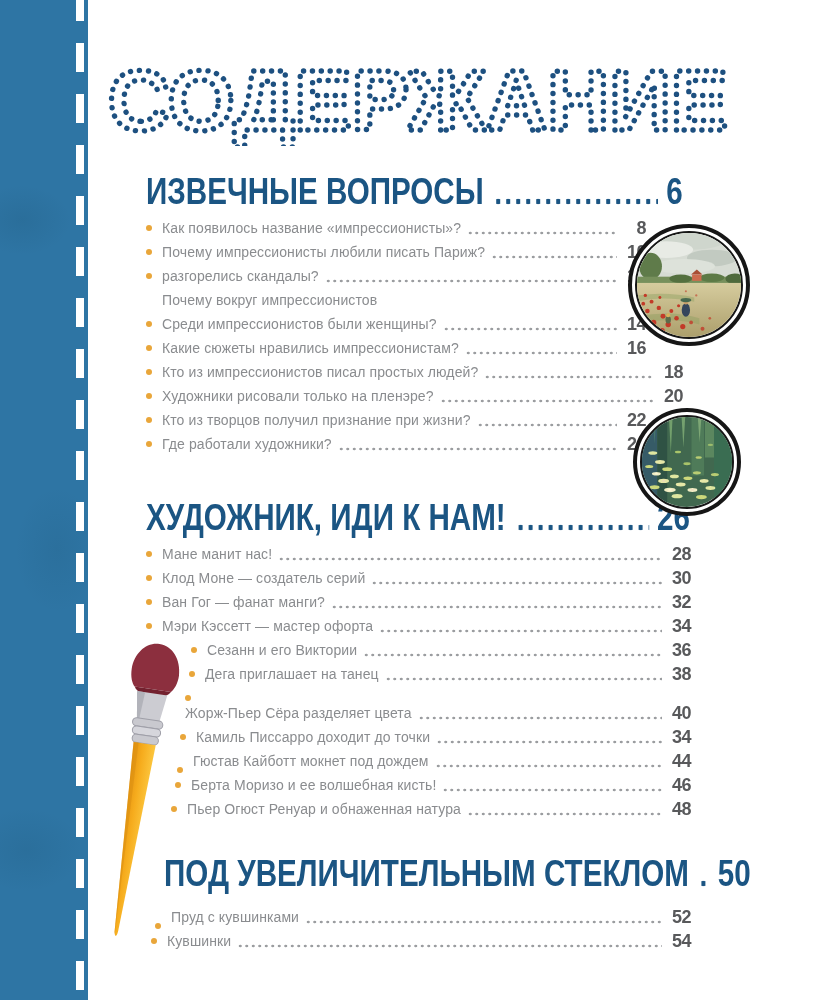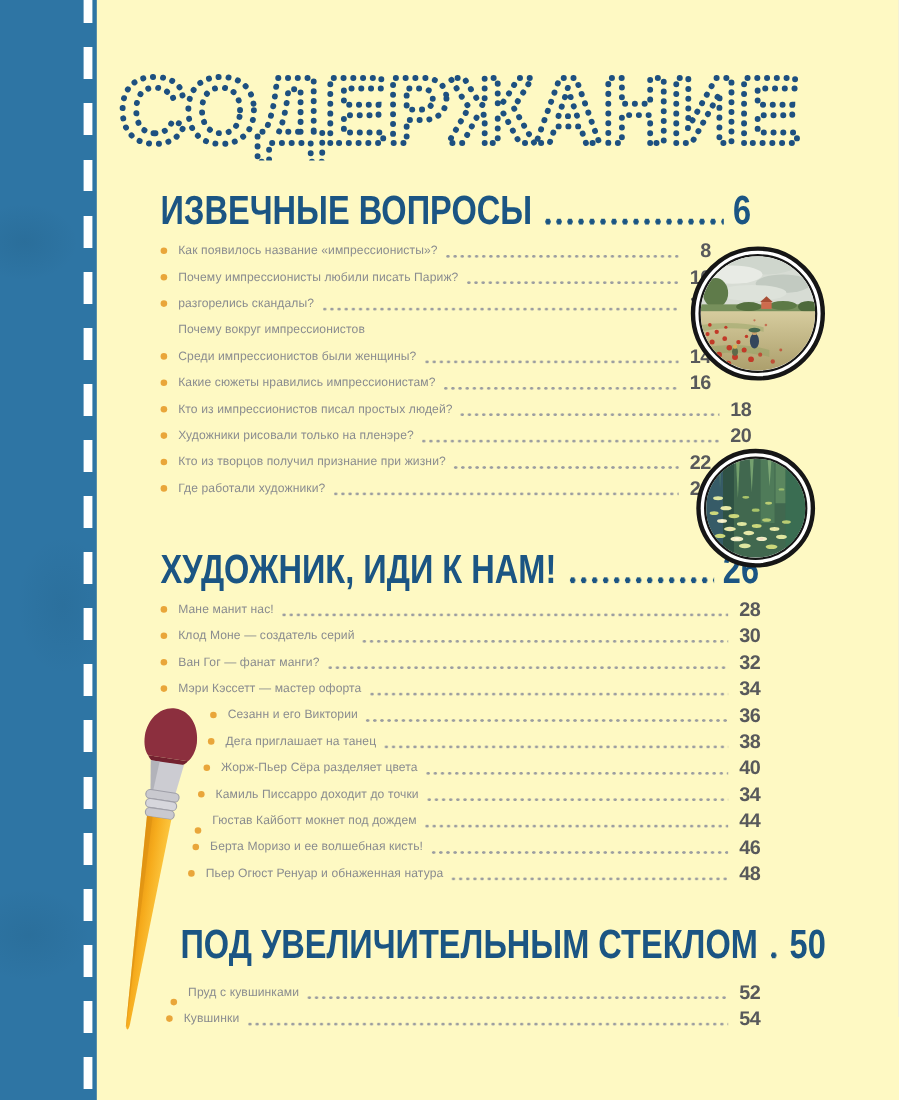--- a/index.html
+++ b/index.html
@@ -1,16 +1,16 @@
 <!DOCTYPE html>
 <html><head>
 <meta charset="utf-8">
 <style>
   html,body{margin:0;padding:0;background:#e9e9e9;}
-  .page{position:relative;width:817px;height:1000px;background:#fef9c3;overflow:hidden;
+  .page{position:relative;width:817px;height:1000px;background:#ffffff;overflow:hidden;
         font-family:"Liberation Sans",sans-serif;}
 
   
   .stripe{position:absolute;left:0;top:0;width:88px;height:1000px;background:#2e75a4;
     background-image:
       radial-gradient(ellipse 70px 50px at 25% 22%, rgba(10,50,70,.10), transparent 70%),
       radial-gradient(ellipse 60px 90px at 65% 55%, rgba(10,50,70,.08), transparent 70%),
       radial-gradient(ellipse 80px 60px at 30% 85%, rgba(10,50,70,.09), transparent 70%);}
   .dash{position:absolute;left:76px;top:-8px;width:8px;height:1016px;
     background:repeating-linear-gradient(to bottom,#ffffff 0 29px,transparent 29px 51px);}
@@ -34,32 +34,32 @@
 
   .toc-list{list-style:none;margin:3px 0 0;padding:0;}
   .sec2 .toc-list{margin-top:10px;}
   .toc-list li{display:flex;line-height:24px;}
   .sec0 .toc-list li{width:500px;}
   .sec0 .toc-list li:nth-child(6),
   .sec0 .toc-list li:nth-child(7){width:537px;}
   .sec1 .toc-list li{width:545px;}
   .sec1 .toc-list li:nth-child(5){margin-left:45px;width:500px;}
   .sec1 .toc-list li:nth-child(6){margin-left:43px;width:502px;}
-  .sec1 .toc-list li:nth-child(7){margin-left:39px;width:506px;}
+  .sec1 .toc-list li:nth-child(7){margin-left:39px;width:506px;flex-direction:column;}
   .sec1 .toc-list li:nth-child(8){margin-left:34px;width:511px;}
   .sec1 .toc-list li:nth-child(9){margin-left:31px;width:514px;align-items:flex-end;}
   .sec1 .toc-list li:nth-child(10){margin-left:29px;width:516px;}
   .sec1 .toc-list li:nth-child(11){margin-left:25px;width:520px;}
   .sec2 .toc-list li:nth-child(1){margin-left:9px;width:536px;align-items:flex-end;}
   .sec2 .toc-list li:nth-child(2){margin-left:5px;width:540px;}
 
   .bullet{flex:none;width:6px;height:6px;border-radius:50%;background:#e9a63a;margin:9px 10px 0 0;}
   .ibody{flex:1;min-width:0;}
   .iline{display:flex;align-items:flex-end;}
-  .itxt{font-size:11px;color:#8a8c8f;white-space:nowrap;letter-spacing:.1px;}
+  .itxt{font-size:14px;color:#8a8c8f;white-space:nowrap;letter-spacing:.1px;}
   .ldr{flex:1;min-width:12px;height:4px;margin:0 5px 5px 6px;
     background-image:radial-gradient(circle,#9b9da0 1.25px,transparent 1.6px);
     background-size:6.5px 4px;background-repeat:repeat-x;background-position:0 60%;}
   .inum{font-size:18px;font-weight:bold;color:#58595b;letter-spacing:-.5px;
     min-width:24px;text-align:right;line-height:24px;}
 
   
   .painting{position:absolute;border:4px solid #161616;border-radius:50%;padding:3px;background:#fff;}
   .painting-inner{border:2px solid #161616;border-radius:50%;overflow:hidden;display:block;}
   #poppies{left:628px;top:224px;}

